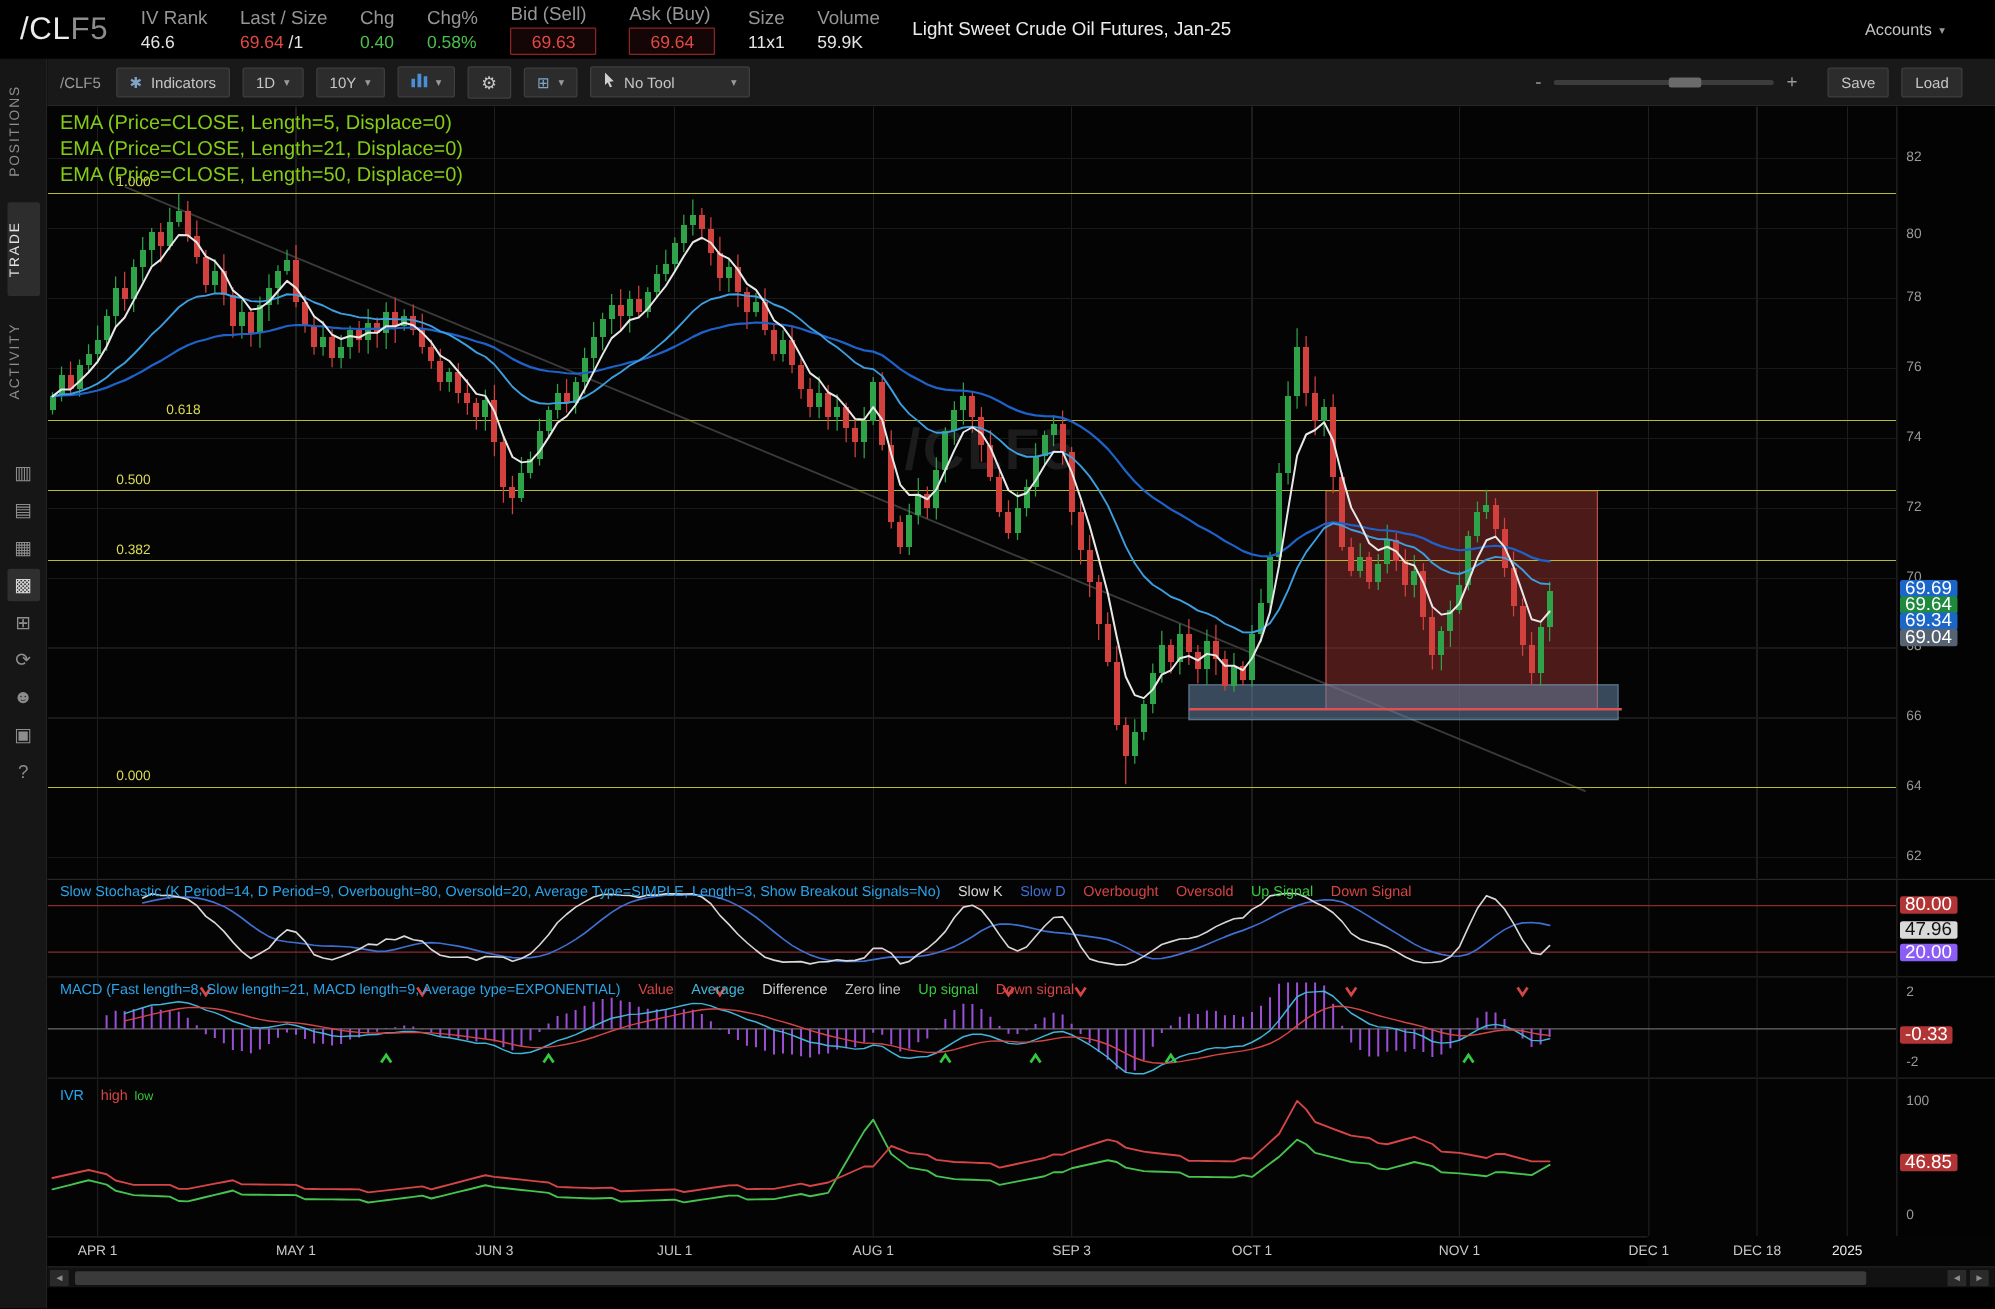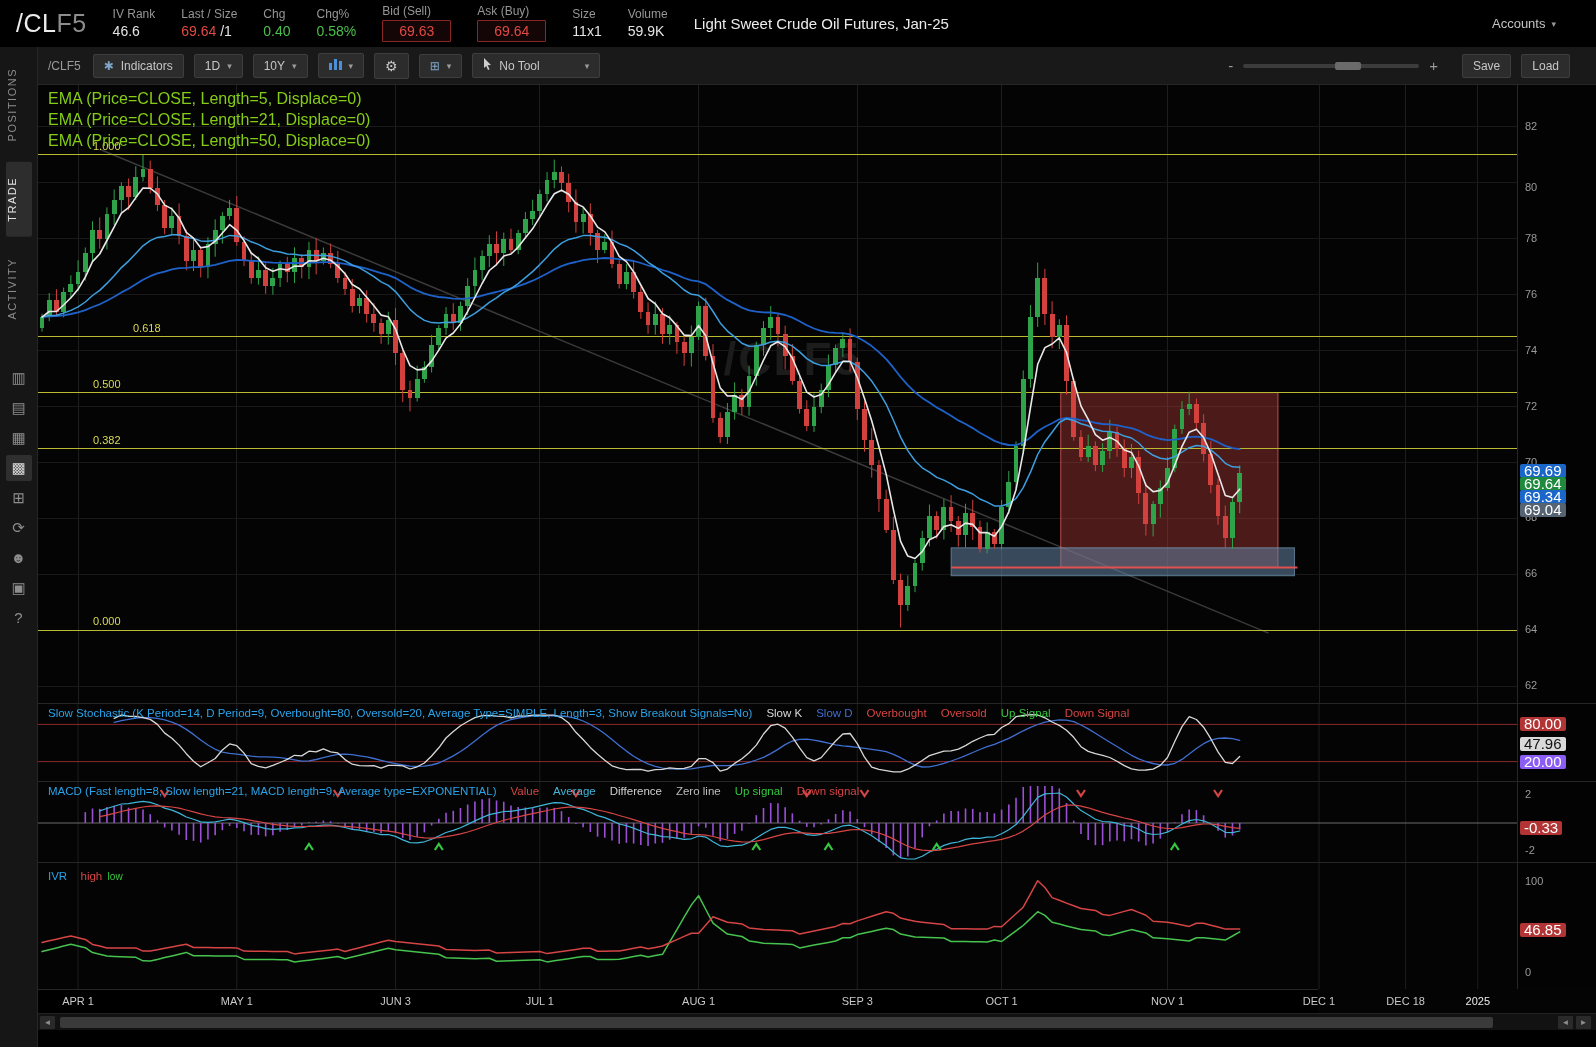--- a/index.html
+++ b/index.html
@@ -6,21 +6,21 @@
   html,body{background:#000;width:1596px;height:1047px;overflow:hidden;
     font-family:"Liberation Sans",sans-serif;-webkit-font-smoothing:antialiased}
   .app{position:relative;width:1596px;height:1047px;background:#000;color:#ddd;overflow:hidden}
 
   
   header{position:absolute;left:0;top:0;width:100%;height:47px;background:#000;
     display:flex;align-items:center;gap:26px;padding:0 16px}
   .sym{font-size:25px;color:#ececec;letter-spacing:.5px;white-space:nowrap}
   .sym .dim{color:#8d8d8d}
   .fld{display:flex;flex-direction:column;align-items:flex-start;line-height:1.15}
-  .flabel{font-size:12px;color:#969696;margin-bottom:2px;white-space:nowrap}
+  .flabel{font-size:15px;color:#969696;margin-bottom:2px;white-space:nowrap}
   .fval{font-size:14px;color:#e4e4e4;white-space:nowrap}
   .red{color:#e04a42}.grn{color:#4bbf4b}
   .qbox{border:1px solid #8a2525;background:#140606;color:#e04a42;font-size:14px;
     padding:2px 16px;border-radius:1px}
   .desc{font-size:15px;color:#ececec;white-space:nowrap}
   .accounts{margin-left:auto;margin-right:24px;font-size:13px;color:#c3c3c3;display:flex;gap:6px;align-items:center;cursor:pointer}
   .caret{font-size:9px;color:#9a9a9a}
 
   
   .sidebar{position:absolute;left:0;top:47px;bottom:0;width:38px;background:#161616;

